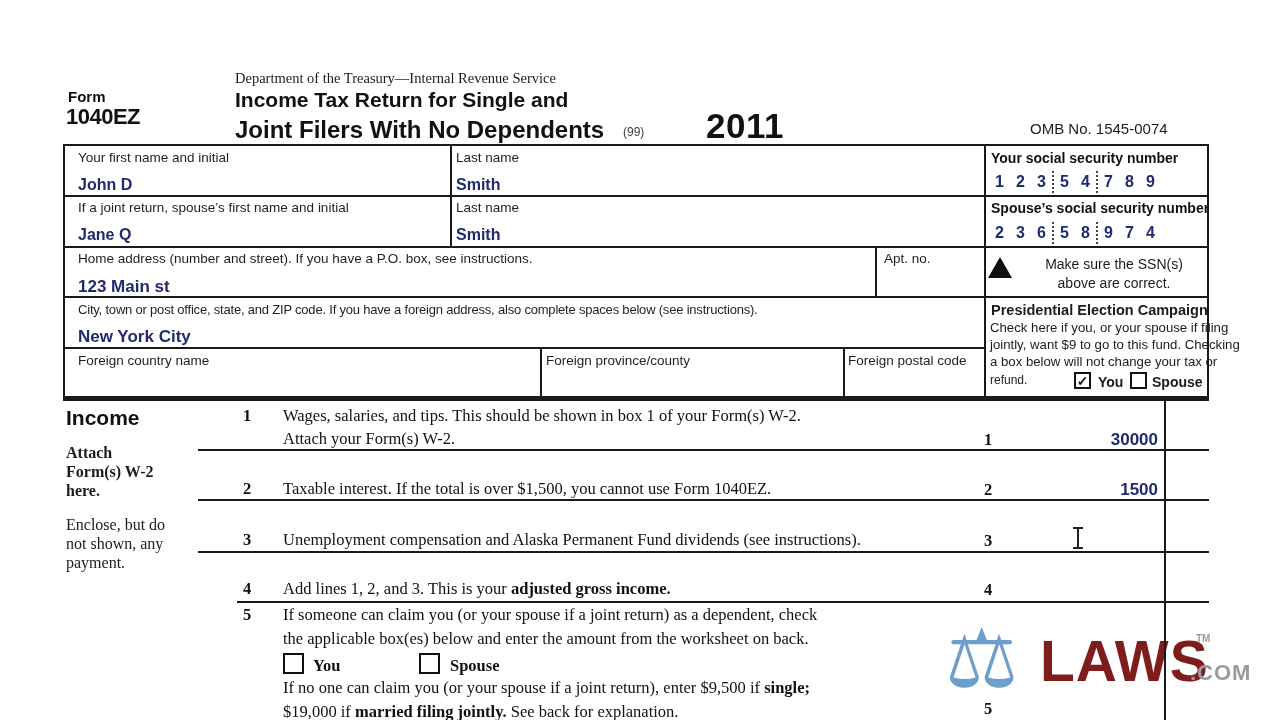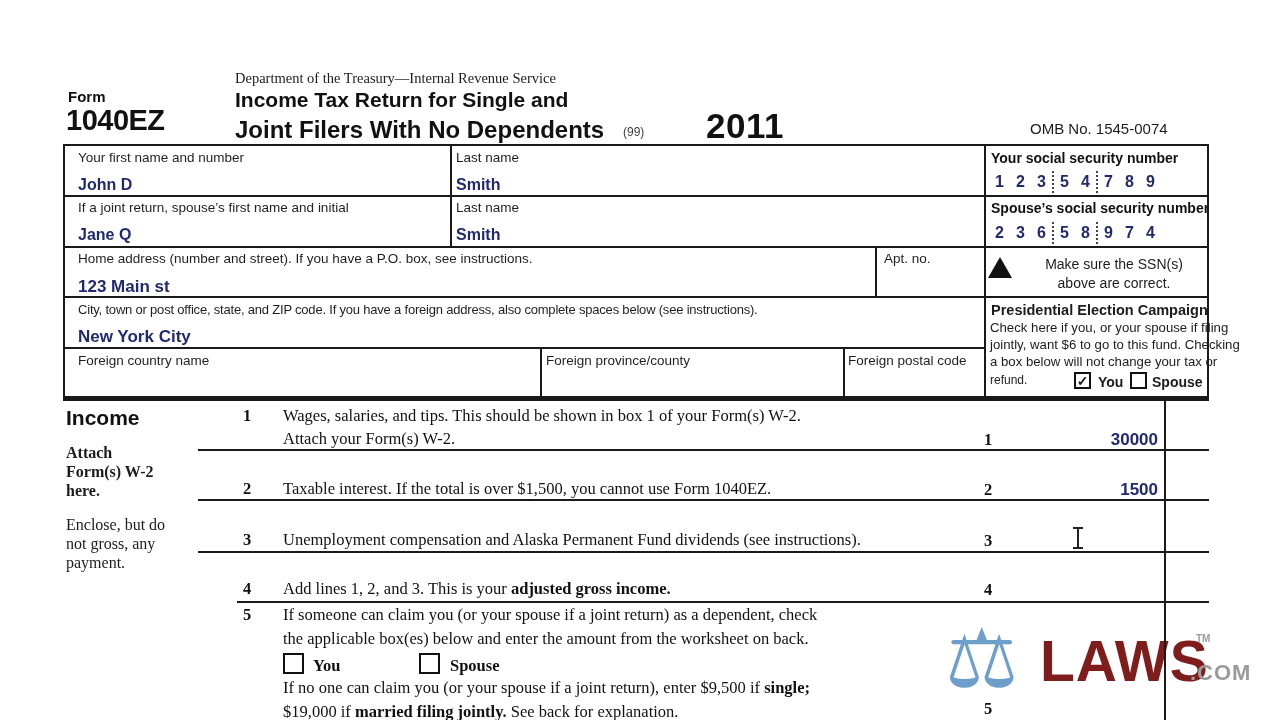--- a/index.html
+++ b/index.html
@@ -35,21 +35,21 @@
   .logo-com{position:absolute;font-size:22px;font-weight:bold;letter-spacing:1px;color:#9b9b9b;}
   .z5{z-index:5;}
   .z1{z-index:1;}
 </style>
 </head>
 <body>
 
 <div class="page">
 
   <div class="abs sans-big" style="left:68px;top:88px;font-size:15px;">Form</div>
-  <div class="abs sans-big" style="left:66px;top:104px;font-size:29px;letter-spacing:-0.5px;">1040EZ</div>
+  <div class="abs sans-big" style="left:66px;top:104px;font-size:22px;letter-spacing:-0.5px;">1040EZ</div>
   <div class="abs" style="left:235px;top:70px;font-family:'Liberation Serif',serif;font-size:14.5px;">Department of the Treasury—Internal Revenue Service</div>
   <div class="abs sans-big" style="left:235px;top:88px;font-size:21px;">Income Tax Return for Single and</div>
   <div class="abs sans-big" style="left:235px;top:116px;font-size:24px;">Joint Filers With No Dependents</div>
   <div class="abs" style="left:623px;top:125px;font-size:12px;color:#404040;">(99)</div>
   <div class="abs sans-big" style="left:706px;top:106px;font-size:35px;letter-spacing:0.5px;">2011</div>
   <div class="abs" style="left:1030px;top:120px;font-family:Liberation Sans, sans-serif;font-size:15px;">OMB No. 1545-0074</div>
 
   <div class="hline z5" style="left:63px;top:144px;width:1146px;"></div>
   <div class="hline z5" style="left:63px;top:195px;width:1146px;height:1.5px;"></div>
   <div class="hline z5" style="left:63px;top:246px;width:1146px;height:1.5px;"></div>
@@ -59,21 +59,21 @@
 
   <div class="vline z5" style="left:63px;top:144px;height:257px;"></div>
   <div class="vline z5" style="left:1207px;top:144px;height:257px;"></div>
   <div class="vline z5" style="left:450px;top:144px;height:102px;"></div>
   <div class="vline z5" style="left:984px;top:144px;height:257px;"></div>
   <div class="vline z5" style="left:875px;top:246px;height:50px;"></div>
   <div class="vline z5" style="left:540px;top:347px;height:49px;"></div>
   <div class="vline z5" style="left:843px;top:347px;height:49px;"></div>
   <div class="vline z5" style="left:1164px;top:396px;height:324px;"></div>
 
-  <div class="abs lbl" style="left:78px;top:150px;">Your first name and number</div>
+  <div class="abs lbl" style="left:78px;top:150px;">Your first name and initial</div>
   <div class="abs lbl" style="left:456px;top:150px;">Last name</div>
   <div class="abs val" style="left:78px;top:176px;">John D</div>
   <div class="abs val" style="left:456px;top:176px;">Smith</div>
 
   <div class="abs lbl" style="left:78px;top:200px;">If a joint return, spouse’s first name and initial</div>
   <div class="abs lbl" style="left:456px;top:200px;">Last name</div>
   <div class="abs val" style="left:78px;top:226px;">Jane Q</div>
   <div class="abs val" style="left:456px;top:226px;">Smith</div>
 
   <div class="abs blbl" style="left:991px;top:150px;">Your social security number</div>
@@ -112,37 +112,37 @@
 
   <div class="abs lbl-cond" style="left:78px;top:302px;">City, town or post office, state, and ZIP code. If you have a foreign address, also complete spaces below (see instructions).</div>
   <div class="abs bigval" style="left:78px;top:327px;">New York City</div>
 
   <div class="abs lbl" style="left:78px;top:353px;">Foreign country name</div>
   <div class="abs lbl" style="left:546px;top:353px;">Foreign province/county</div>
   <div class="abs lbl" style="left:848px;top:353px;">Foreign postal code</div>
 
   <div class="abs" style="left:991px;top:302px;font-size:14.5px;font-weight:bold;">Presidential Election Campaign</div>
   <div class="abs" style="left:990px;top:320px;font-size:13.2px;">Check here if you, or your spouse if filing</div>
-  <div class="abs" style="left:990px;top:337px;font-size:13.2px;">jointly, want $6 to go to this fund. Checking</div>
+  <div class="abs" style="left:990px;top:337px;font-size:13.2px;">jointly, want $9 to go to this fund. Checking</div>
   <div class="abs" style="left:990px;top:354px;font-size:13.2px;">a box below will not change your tax or</div>
   <div class="abs" style="left:990px;top:373px;font-size:12px;">refund.</div>
   <div class="checkbox" style="left:1074px;top:372px;width:17px;height:17px;text-align:center;font-weight:bold;font-size:14px;line-height:15px;">✓</div>
   <div class="abs" style="left:1098px;top:374px;font-size:14px;font-weight:bold;">You</div>
   <div class="checkbox" style="left:1130px;top:372px;width:17px;height:17px;"></div>
   <div class="abs" style="left:1152px;top:374px;font-size:14px;font-weight:bold;">Spouse</div>
 
   <div class="abs sans-big" style="left:66px;top:406px;font-size:21px;">Income</div>
   <div class="abs" style="left:66px;top:443px;font-family:'Liberation Serif',serif;font-weight:bold;font-size:16px;line-height:19px;white-space:normal;">
     <div>Attach</div>
     <div>Form(s) W-2</div>
     <div>here.</div>
   </div>
   <div class="abs" style="left:66px;top:515px;font-family:'Liberation Serif',serif;font-size:16px;line-height:19px;white-space:normal;">
     <div>Enclose, but do</div>
-    <div>not gross, any</div>
+    <div>not shown, any</div>
     <div>payment.</div>
   </div>
 
   <div class="abs snum" style="left:243px;top:406px;">1</div>
   <div class="abs serif" style="left:283px;top:406px;">Wages, salaries, and tips. This should be shown in box 1 of your Form(s) W-2.</div>
   <div class="abs serif" style="left:283px;top:429px;">Attach your Form(s) W-2.</div>
   <div class="abs snum" style="left:984px;top:430px;">1</div>
   <div class="amount" style="left:1020px;top:430px;">30000</div>
   <div class="hline" style="left:198px;top:449px;width:1011px;"></div>
 

